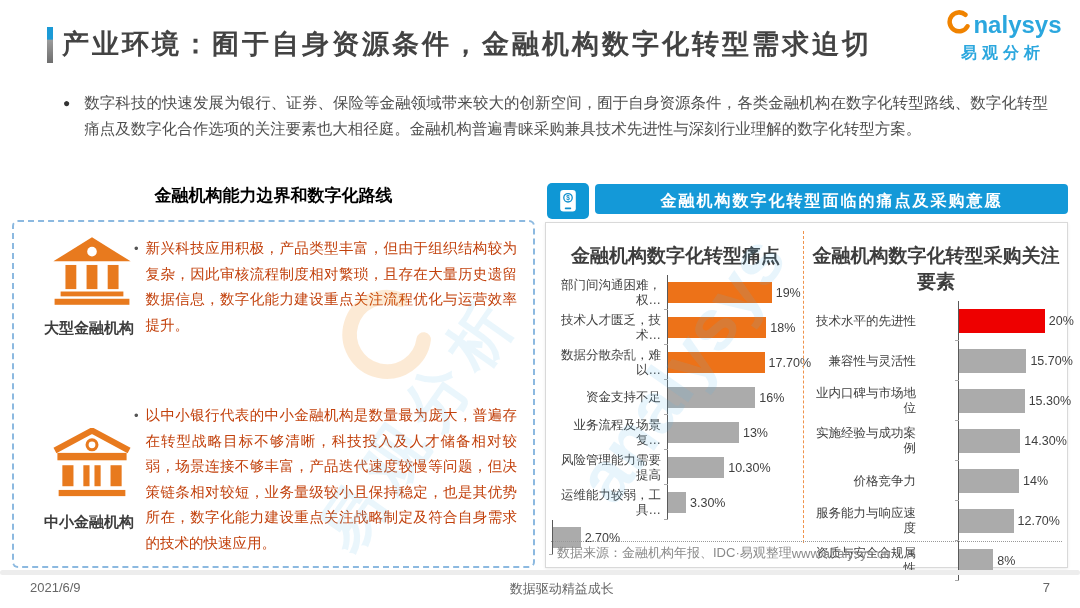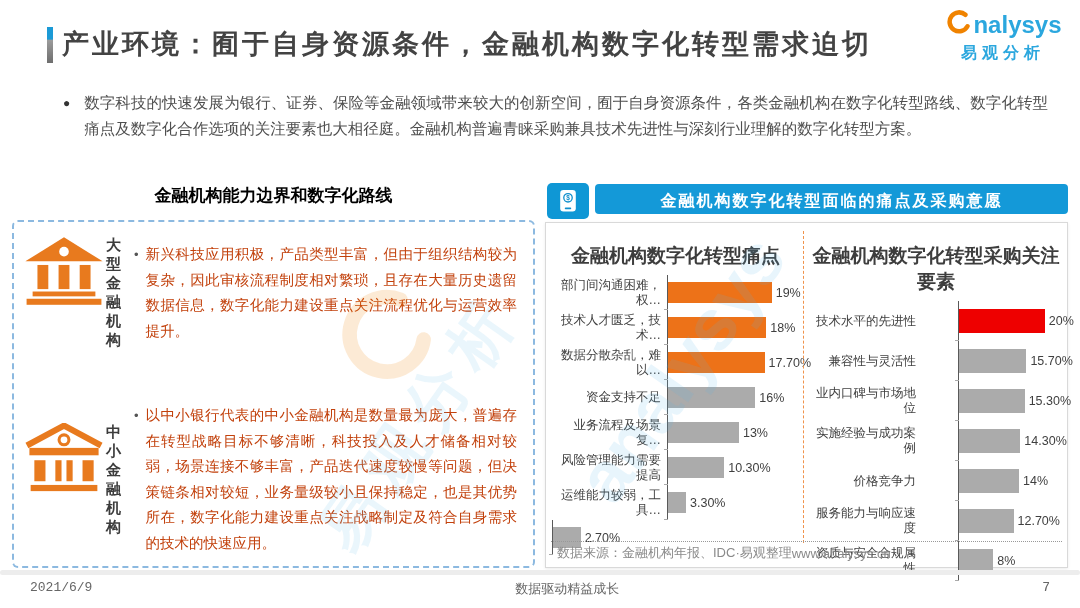--- a/index.html
+++ b/index.html
@@ -19,21 +19,21 @@
   .intro{position:absolute;left:63px;top:90px;width:985px;display:flex;gap:14px;}
   .intro-bullet{font-size:12px;color:#333;line-height:26px;}
   .intro-text{font-size:15.5px;line-height:26px;color:#4f4f4f;text-align:justify;margin:0;}
   
   .left-title{position:absolute;left:12px;top:184px;width:523px;text-align:center;
               font-size:17px;font-weight:bold;color:#000000;}
   .left-box{position:absolute;left:12px;top:220px;width:523px;height:348px;border:2px dashed #8cb9e0;
             border-radius:6px;box-sizing:border-box;padding:14px 12px 10px 8px;display:flex;
             flex-direction:column;justify-content:space-between;background:#fff;}
   .profile-row{display:flex;align-items:center;}
-  .icon-col{width:112px;flex-shrink:0;display:flex;align-items:flex-start;gap:0;}
+  .icon-col{width:112px;flex-shrink:0;display:flex;flex-direction:column;align-items:flex-end;gap:9px;}
   .profile-label{font-size:15px;font-weight:bold;color:#3d3d3d;}
   .profile-text{flex:1;display:flex;gap:7px;padding-right:4px;}
   .ptext{font-size:14.5px;line-height:25.5px;color:#c2410c;text-align:justify;margin:0;}
   .pbullet{font-size:13px;line-height:25.5px;color:#545454;}
   
   .rp-icon{position:absolute;left:547px;top:183px;width:42px;height:36px;background:#0f97d5;
            border-radius:5px;display:flex;align-items:center;justify-content:center;}
   .rp-bar{position:absolute;left:595px;top:184px;width:473px;height:30px;background:#1499d8;
           border-radius:4px;color:#fff;font-size:16px;font-weight:bold;text-align:center;
           line-height:33px;letter-spacing:2px;}
@@ -53,21 +53,21 @@
   .cbar-cell::after{content:'';position:absolute;left:-4px;bottom:0;width:4px;height:1px;background:#aaa;}
   .cbar{height:21px;flex-shrink:0;}
   .chart-right .cbar{height:24px;}
   .cval{margin-left:4px;font-size:12.5px;color:#3f3f3f;white-space:nowrap;}
   .box-footer{position:absolute;left:5px;right:5px;bottom:3px;height:22px;border-top:1px dotted #999;
               display:flex;justify-content:flex-start;align-items:center;padding:0 6px;
               font-size:13px;color:#8a8a8a;}
   
   .bottom-band{position:absolute;left:0;top:570px;width:100%;height:5px;background:#ededed;border-radius:3px;}
   .footer{position:absolute;left:0;top:580px;width:100%;display:flex;justify-content:space-between;
-          padding:0 30px;box-sizing:border-box;font-size:13px;color:#666;font-family:Liberation Mono, monospace;}
+          padding:0 30px;box-sizing:border-box;font-size:13px;color:#666;}
   
   .wm{position:absolute;z-index:3;pointer-events:none;font-weight:bold;white-space:nowrap;}
   #wm-latin{left:560px;top:470px;font-size:72px;color:rgba(90,185,235,0.14);
             transform:rotate(-55deg);transform-origin:left top;}
   #wm-cn{left:300px;top:520px;font-size:62px;letter-spacing:12px;color:rgba(90,185,235,0.13);
          transform:rotate(-55deg);transform-origin:left top;}
   #wm-swirl{left:330px;top:290px;opacity:0.16;transform:rotate(-20deg);}
 </style>
 </head>
 <body>

